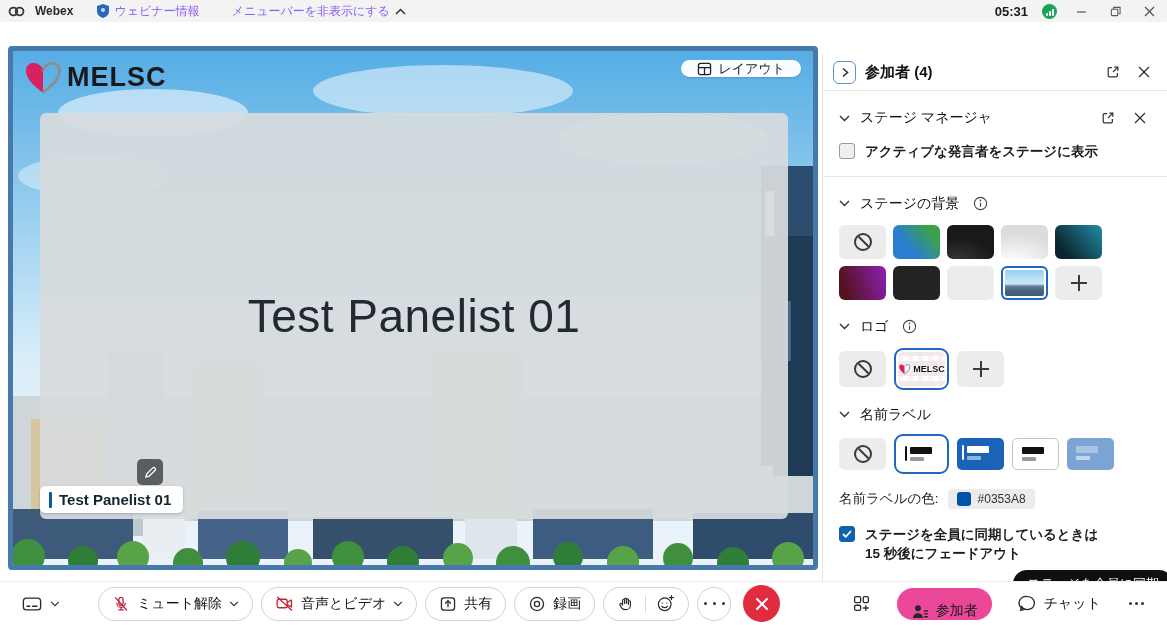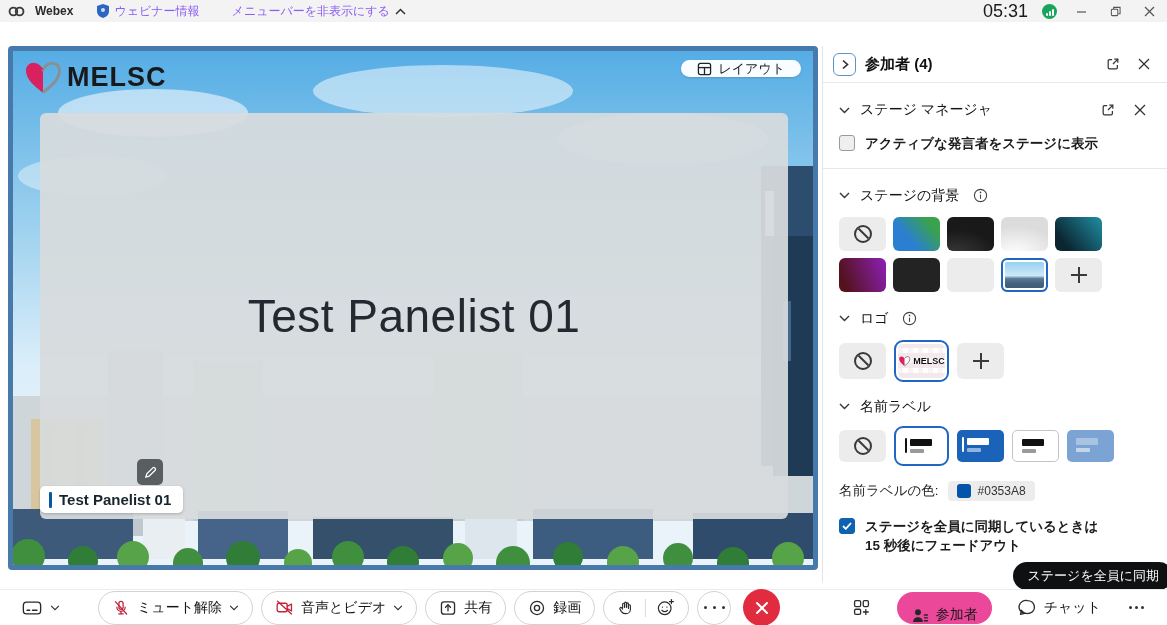--- a/index.html
+++ b/index.html
@@ -39,21 +39,21 @@
     background:rgba(255,255,255,.97); display:flex; align-items:center; gap:6px; padding:0 16px;
     font-size:13px; color:#1b1b1b; box-shadow:0 1px 2px rgba(0,0,0,.15); }
   .edit-btn { position:absolute; left:124px; bottom:80px; width:26px; height:26px; border-radius:5px;
     background:rgba(72,76,80,.88); display:flex; align-items:center; justify-content:center; }
   .name-pill { position:absolute; left:27px; bottom:52px; background:#fff; border-radius:5px;
     display:flex; align-items:center; gap:7px; padding:5px 12px 5px 9px; box-shadow:0 1px 3px rgba(0,0,0,.2); }
   .name-pill .bar { width:3px; height:16px; background:#0b57a4; border-radius:1px; }
   .name-pill .txt { font-size:15px; font-weight:600; color:#16242c; }
 
   
-  .panel { position:absolute; left:822px; top:4px; width:345px; height:536px; background:#fff;
+  .panel { position:absolute; left:822px; top:12px; width:345px; height:536px; background:#fff;
     border-left:1px solid #e5e5e5; }
   .p-header { height:37px; display:flex; align-items:center; gap:9px; padding:0 12px 0 10px;
     border-bottom:1px solid #e8e8e8; }
   .collapse-btn { width:23px; height:23px; border:1.5px solid #5b93cc; border-radius:6px;
     display:flex; align-items:center; justify-content:center; background:#fff; }
   .p-title { font-size:15px; font-weight:bold; color:#111; }
   .hspace { flex:1; }
   .ic-btn { width:22px; height:22px; display:flex; align-items:center; justify-content:center; color:#333; }
   .p-body { padding:0 16px; position:relative; height:499px; }
   .sec-head { display:flex; align-items:center; gap:10px; margin-top:16px; font-size:14px; color:#141414; }
@@ -89,21 +89,21 @@
   .b1 { position:absolute; border-radius:1px; }
   .color-row { display:flex; align-items:center; gap:9px; margin-top:15px; font-size:13.5px; color:#1c1c1c; }
   .color-chip { display:flex; align-items:center; gap:7px; background:#ececec; border-radius:4px; padding:3px 9px; }
   .color-chip .sq { width:14px; height:14px; border-radius:3px; background:#0353a8; }
   .color-chip .hex { font-size:12px; color:#333; }
   .sync-btn { position:absolute; right:-6px; bottom:8px; background:#0f1012; color:#fff; border:none;
     height:28px; border-radius:14px; padding:0 14px; font-size:13px; font-family:inherit; }
   .line2 { display:block; }
 
   
-  .toolbar { position:absolute; left:0; bottom:0; right:0; height:36px; background:#fff;
+  .toolbar { position:absolute; left:0; bottom:0; right:0; height:44px; background:#fff;
     border-top:1px solid #ececec; display:flex; align-items:center; padding:0 22px; gap:8px; }
   .pill { height:34px; border:1px solid #d2d2d2; border-radius:17px; background:#fff;
     display:flex; align-items:center; gap:7px; padding:0 13px; font-size:14px; color:#141414; font-family:inherit; }
   .circle-btn { width:34px; height:34px; border:1px solid #d2d2d2; border-radius:50%; background:#fff;
     display:flex; align-items:center; justify-content:center; gap:3px; }
   .dots i { width:3px; height:3px; border-radius:50%; background:#333; display:inline-block; margin:0 1.5px; }
   .leave-btn { width:37px; height:37px; border-radius:50%; background:#e12b3f; border:none;
     display:flex; align-items:center; justify-content:center; margin-left:4px; }
   .t-right { margin-left:auto; display:flex; align-items:center; gap:26px; }
   .ppl-pill { height:32px; border-radius:16px; background:#ec4899; display:flex; align-items:flex-end; gap:7px;
@@ -133,21 +133,21 @@
         <span>ウェビナー情報</span>
       </span>
       <span class="tb-item">
         <span>メニューバーを非表示にする</span>
         <svg width="11" height="7" viewBox="0 0 11 7" fill="none" stroke="#333" stroke-width="1.5">
             <polyline points="1,6 5.5,1.5 10,6"></polyline>
           </svg>
       </span>
     </div>
     <div class="tb-right">
-      <span style="font-size:18px;">05:31</span>
+      <span style="font-size:13px;font-weight:bold;">05:31</span>
       <span class="conn-dot">
           <i style="height:3px"></i>
           <i style="height:5px"></i>
           <i style="height:7px"></i>
         </span>
       <span class="winbtn">
           <svg width="11" height="11" viewBox="0 0 11 11">
             <line x1="1" y1="6" x2="10" y2="6" stroke="#555" stroke-width="1.2"></line>
           </svg>
         </span>

